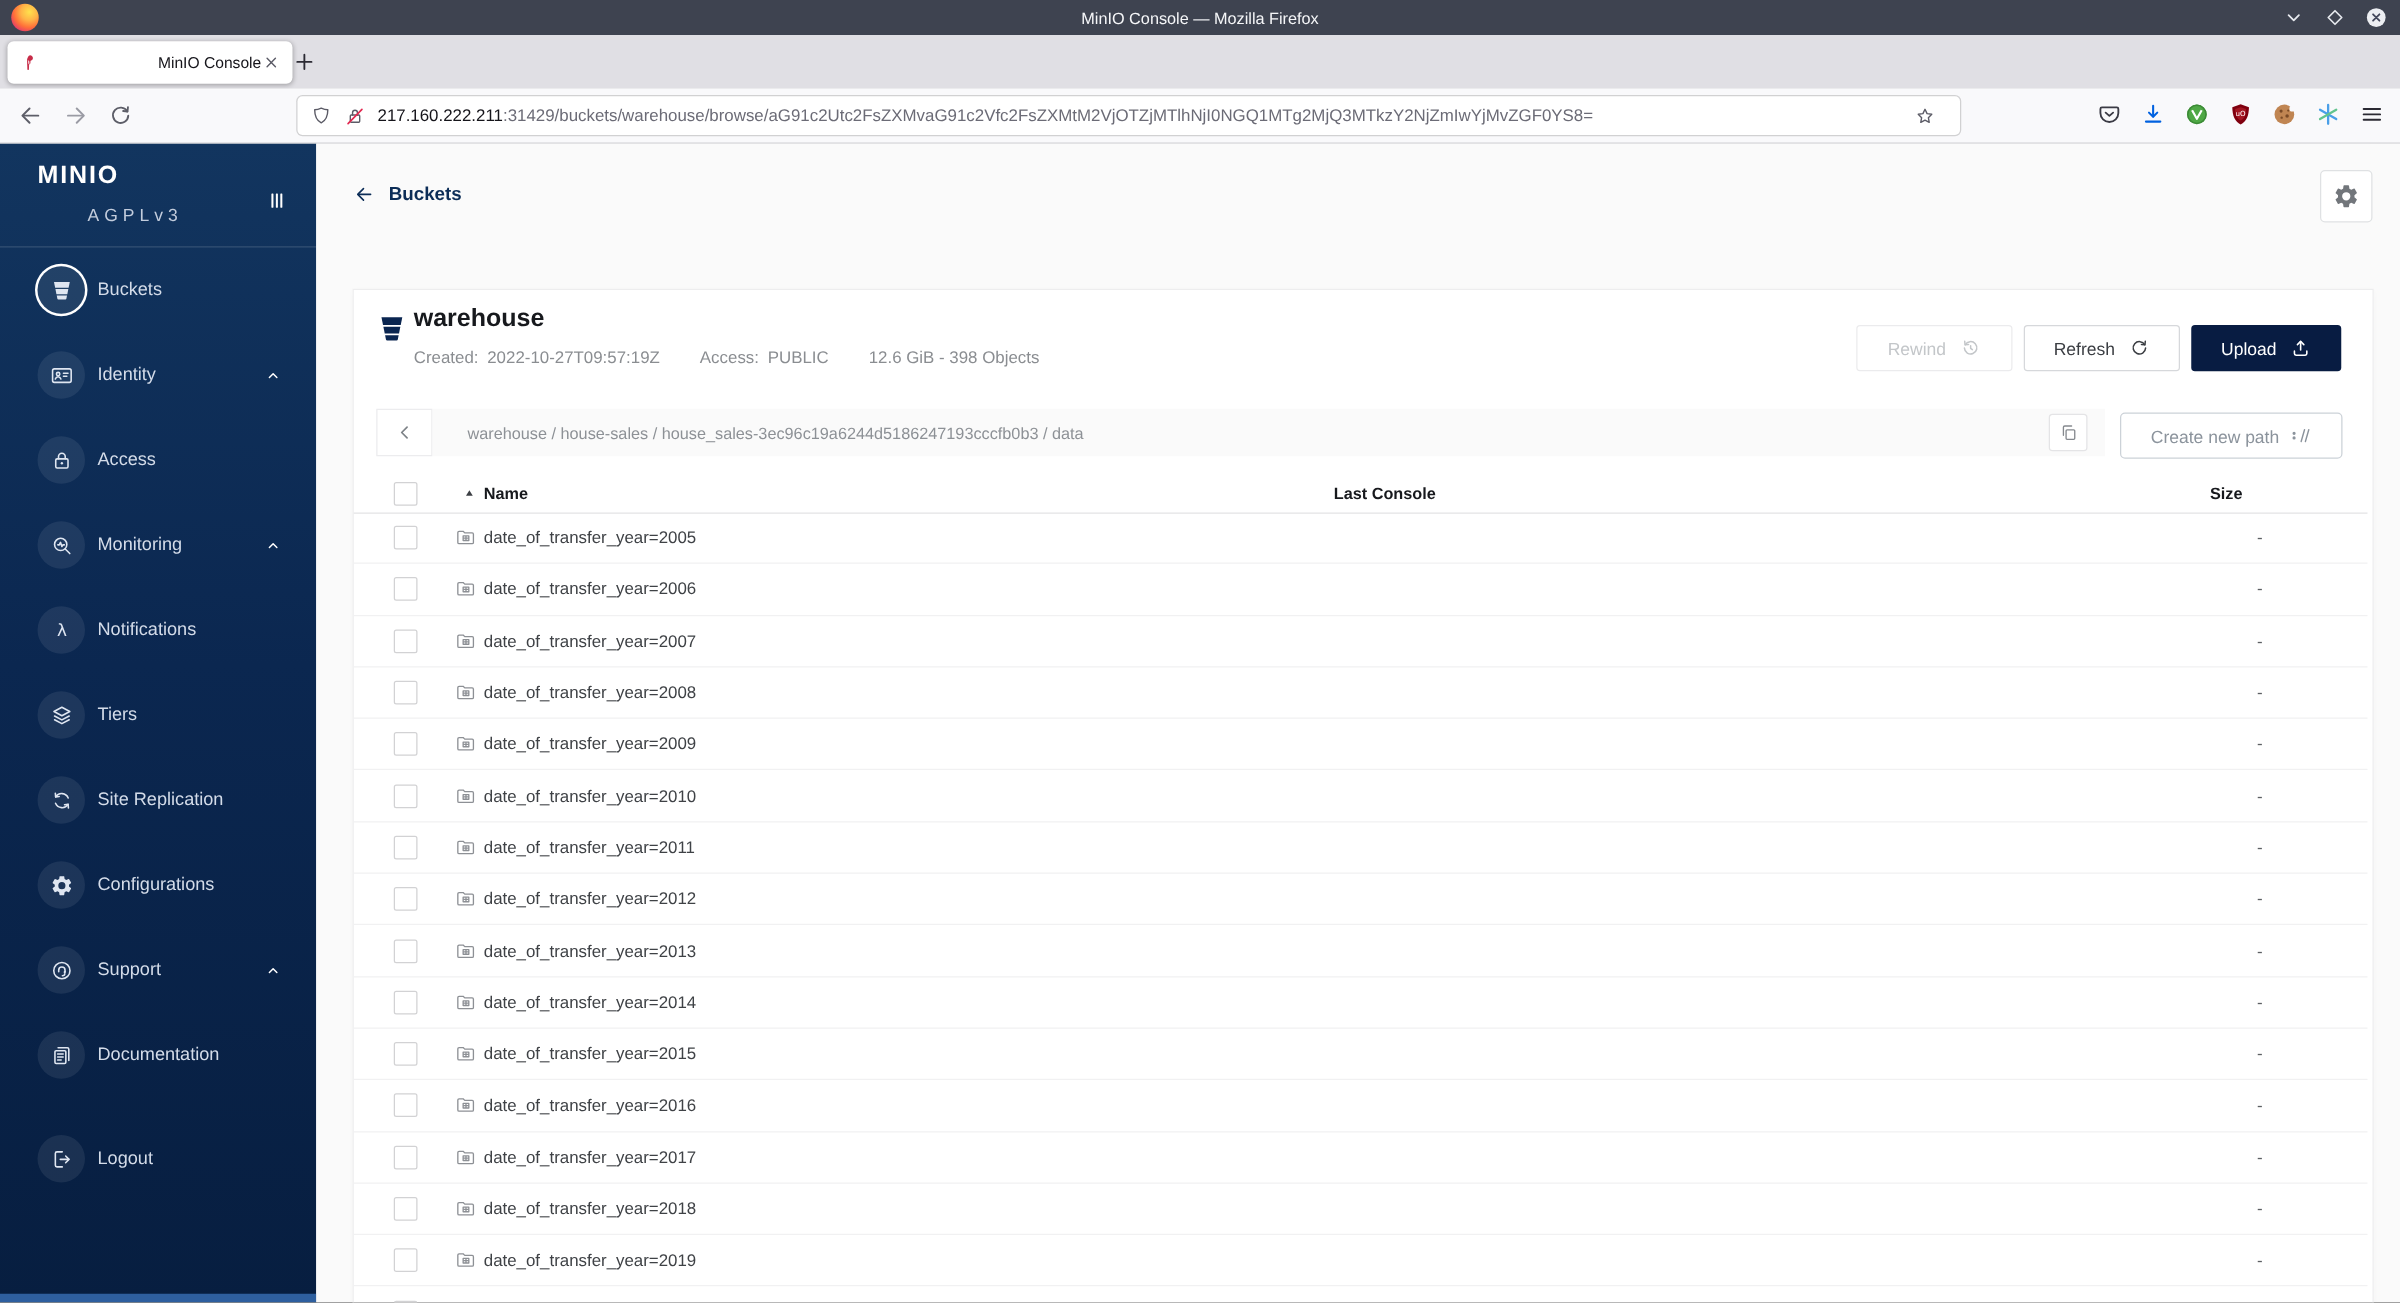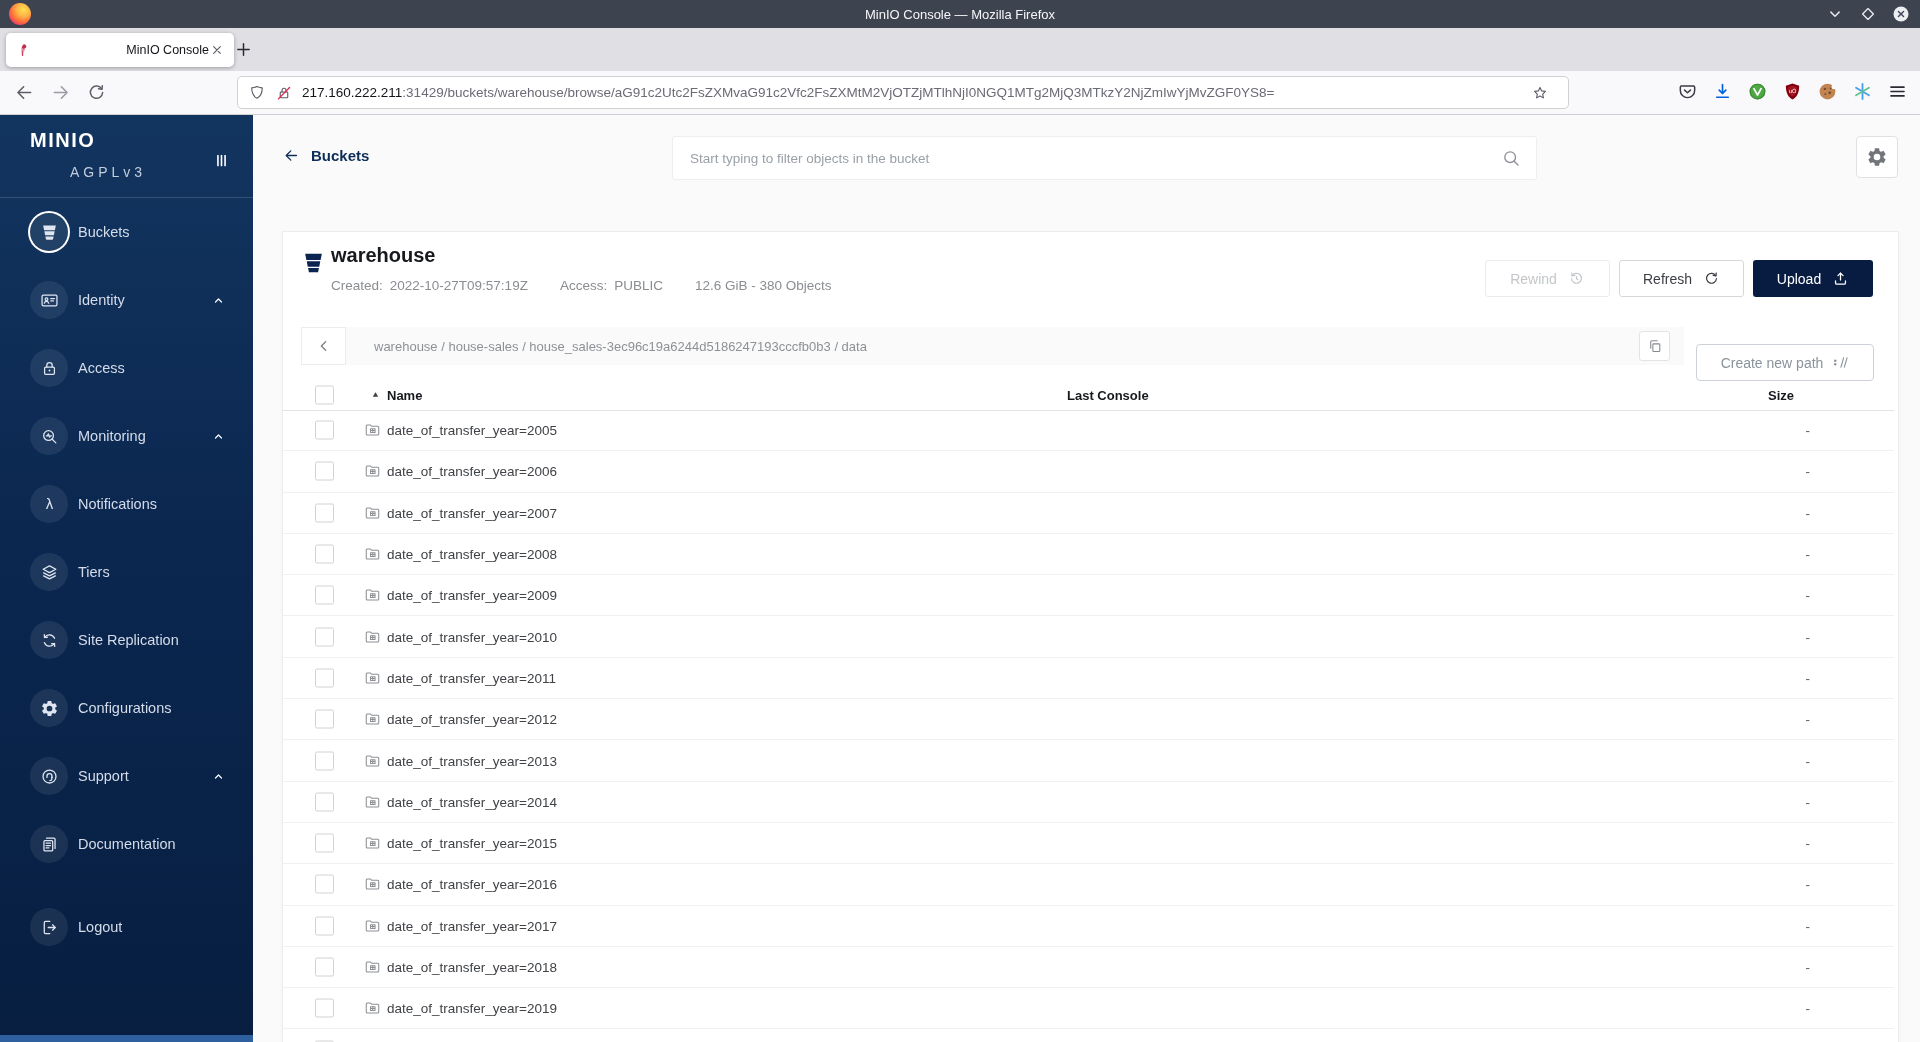--- a/index.html
+++ b/index.html
@@ -92,21 +92,21 @@
   .btn-upload{background:#081c42;color:#fff;min-width:120px;}
 
   .crumb-back{position:absolute;left:18px;top:95px;width:45px;height:38px;background:#fff;border:1px solid #ececee;
       display:flex;align-items:center;justify-content:center;color:#7d8287;cursor:pointer;box-sizing:border-box;}
   .crumb-back .ico{width:16px;height:16px;}
   .crumb-strip{position:absolute;left:63px;top:95px;width:1338px;height:38px;background:#fafafa;
       display:flex;align-items:center;padding-left:28px;font-size:13px;color:#8d9196;box-sizing:border-box;}
   .copy-btn{position:absolute;left:1356px;top:99px;width:31px;height:30px;background:#fff;border:1px solid #e4e4e6;
       border-radius:3px;display:flex;align-items:center;justify-content:center;color:#85898e;cursor:pointer;box-sizing:border-box;}
   .copy-btn .ico{width:16px;height:16px;}
-  .create-path-btn{position:absolute;left:1413px;top:112px;width:178px;height:37px;background:#fff;
+  .create-path-btn{position:absolute;left:1413px;top:98px;width:178px;height:37px;background:#fff;
       border:1px solid #ccd2d8;border-radius:4px;display:flex;align-items:center;justify-content:center;gap:9px;
       color:#8b939c;font-size:14px;cursor:pointer;box-sizing:border-box;}
   .create-path-btn .ico{width:17px;height:17px;}
 
   .table-head{position:absolute;left:0;right:4px;top:148px;height:30px;border-bottom:1px solid #e3e3e5;}
   .cb{position:absolute;left:32px;top:50%;transform:translateY(-50%);width:17px;height:17px;background:#fff;
       border:1px solid #d2d2d4;border-radius:2px;cursor:pointer;}
   .sort-ico{position:absolute;left:86px;top:50%;transform:translateY(-50%);width:13px;height:13px;color:#3c3f44;}
   .h-name{position:absolute;left:104px;top:50%;transform:translateY(-50%);font-size:13px;font-weight:700;color:#17191d;}
   .h-mod{position:absolute;left:784px;top:50%;transform:translateY(-50%);font-size:13px;font-weight:700;color:#17191d;}
@@ -454,29 +454,20 @@
     <div class="main">
       <div class="back-link">
         <span class="ico">
             <svg viewBox="0 0 24 24" fill="none" stroke="currentColor" stroke-width="1.8" stroke-linecap="round" stroke-linejoin="round">
               <path d="M19 12H5.5"></path>
               <path d="M11 5.5 4.5 12l6.5 6.5"></path>
             </svg>
           </span>
         <span>Buckets</span>
       </div>
-      <div class="search-wrap">
-        <input type="text" placeholder="Start typing to filter objects in the bucket" style="">
-        <span class="ico mag-ico">
-            <svg viewBox="0 0 24 24" fill="none" stroke="currentColor" stroke-width="1.6" stroke-linecap="round">
-              <circle cx="11" cy="11" r="6.4"></circle>
-              <path d="m15.8 15.8 4.6 4.6"></path>
-            </svg>
-          </span>
-      </div>
       <div class="gear-btn">
         <span class="ico">
             <svg viewBox="0 0 24 24" fill="currentColor">
               <path d="M19.14 12.94c.04-.3.06-.61.06-.94s-.02-.64-.07-.94l2.03-1.58a.49.49 0 0 0 .12-.61l-1.92-3.32a.49.49 0 0 0-.59-.22l-2.39.96a7.3 7.3 0 0 0-1.62-.94l-.36-2.54a.48.48 0 0 0-.48-.41h-3.84a.48.48 0 0 0-.47.41l-.36 2.54c-.59.24-1.13.57-1.62.94l-2.39-.96a.49.49 0 0 0-.59.22L2.73 8.87c-.12.21-.08.47.12.61l2.03 1.58c-.05.3-.09.63-.09.94s.02.64.07.94l-2.03 1.58a.49.49 0 0 0-.12.61l1.92 3.32c.12.22.37.29.59.22l2.39-.96c.5.38 1.03.7 1.62.94l.36 2.54c.05.24.24.41.48.41h3.84c.24 0 .44-.17.47-.41l.36-2.54c.59-.24 1.13-.56 1.62-.94l2.39.96c.22.08.47 0 .59-.22l1.92-3.32a.49.49 0 0 0-.12-.61zM12 15.6a3.6 3.6 0 1 1 0-7.2 3.6 3.6 0 0 1 0 7.2z"></path>
             </svg>
           </span>
       </div>
 
       <div class="card">
 
@@ -486,21 +477,21 @@
               <path d="M5.5 10.4h13l-1 5.2H6.5z"></path>
               <path d="M6.8 16.9h10.4l-.65 3.3a1 1 0 0 1-1 .8H8.45a1 1 0 0 1-1-.8z"></path>
             </svg>
           </span>
         <div class="bucket-title">warehouse</div>
         <div class="bucket-meta">
           <span>Created:</span>
           <span class="meta-val">2022-10-27T09:57:19Z</span>
           <span class="meta-gap">Access:</span>
           <span class="meta-val">PUBLIC</span>
-          <span class="meta-gap">12.6 GiB - 380 Objects</span>
+          <span class="meta-gap">12.6 GiB - 398 Objects</span>
         </div>
         <div class="actions">
           <div class="btn btn-rewind">
             <span>Rewind</span>
             <span class="ico">
                 <svg viewBox="0 0 24 24" fill="none" stroke="currentColor" stroke-width="1.7" stroke-linecap="round" stroke-linejoin="round">
                   <path d="M5.9 8.2A7 7 0 1 1 5 12"></path>
                   <path d="m5.3 4.2.4 4 4-.4"></path>
                   <path d="M12 9.3v2.9l2 1.5"></path>
                 </svg>

